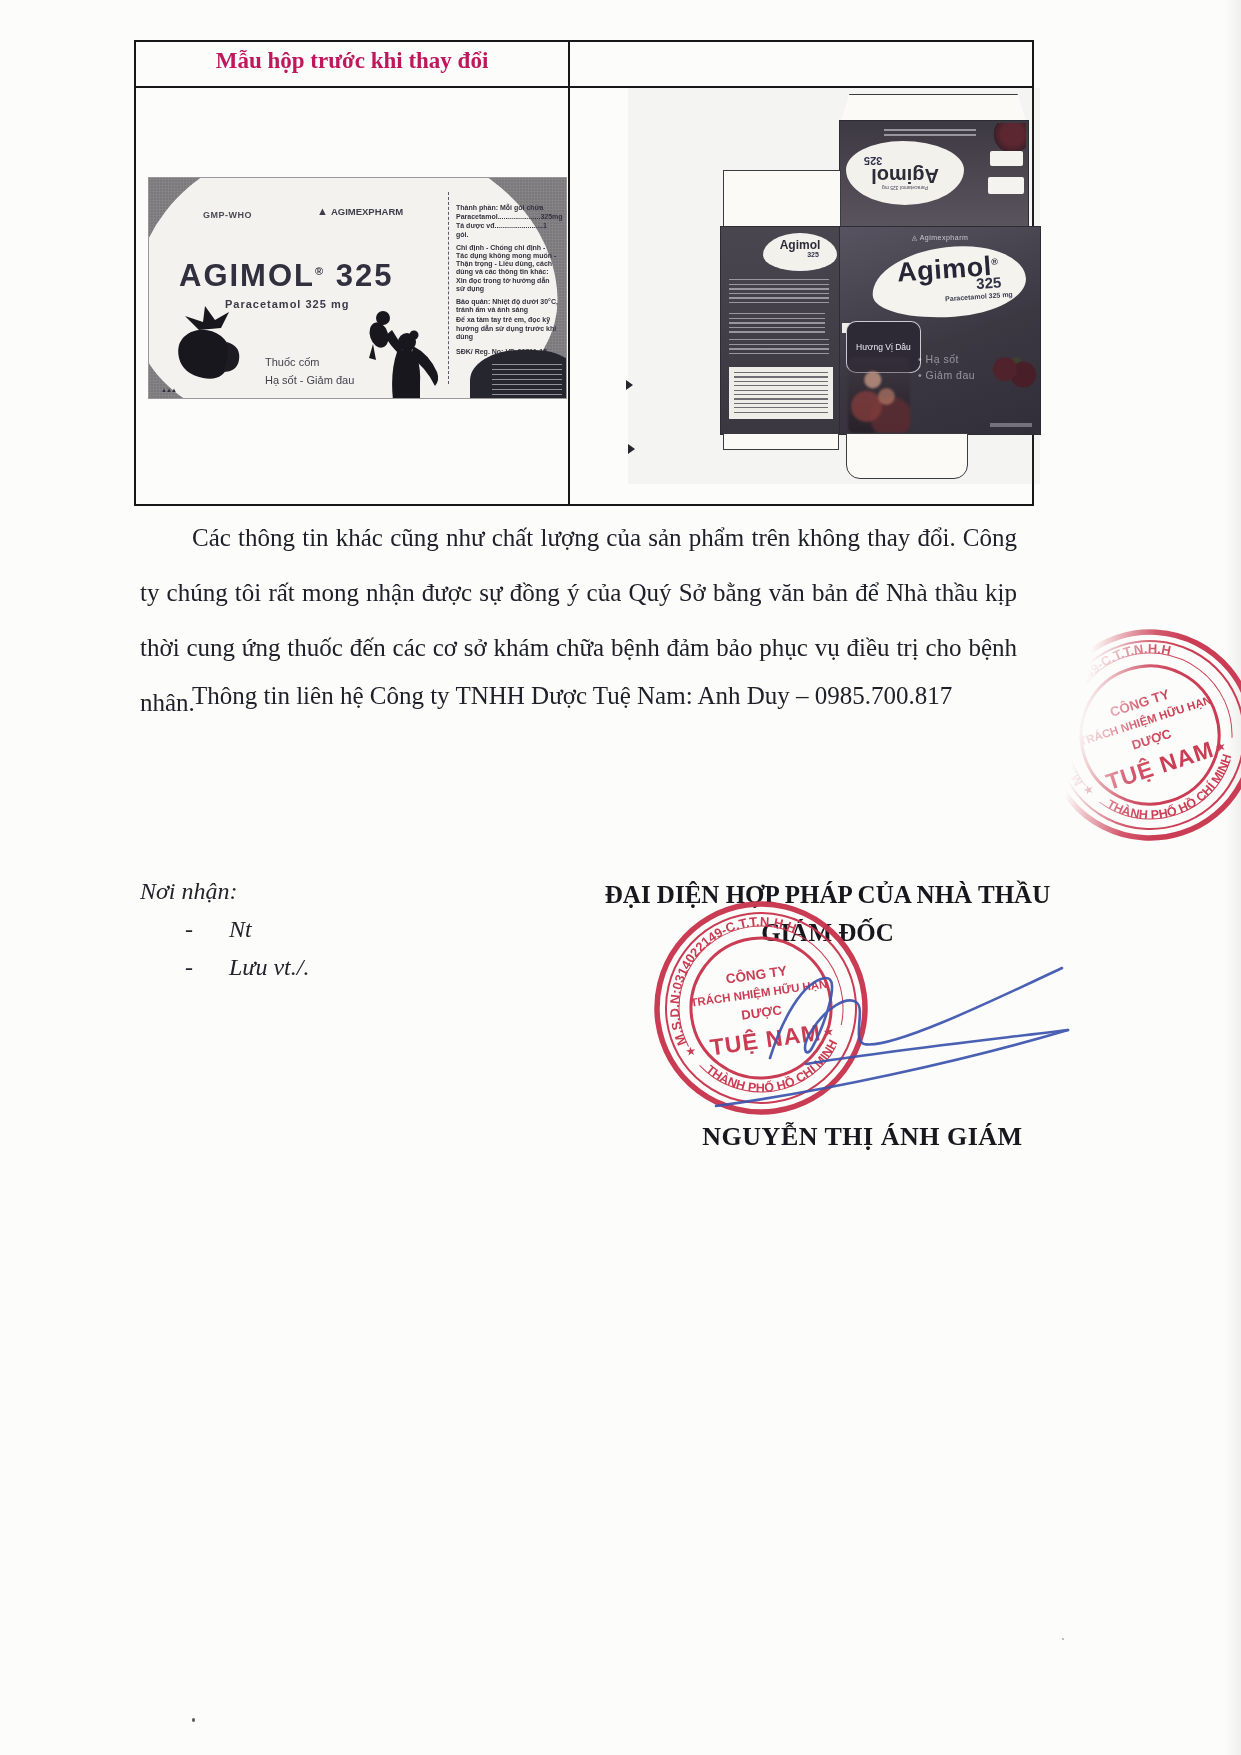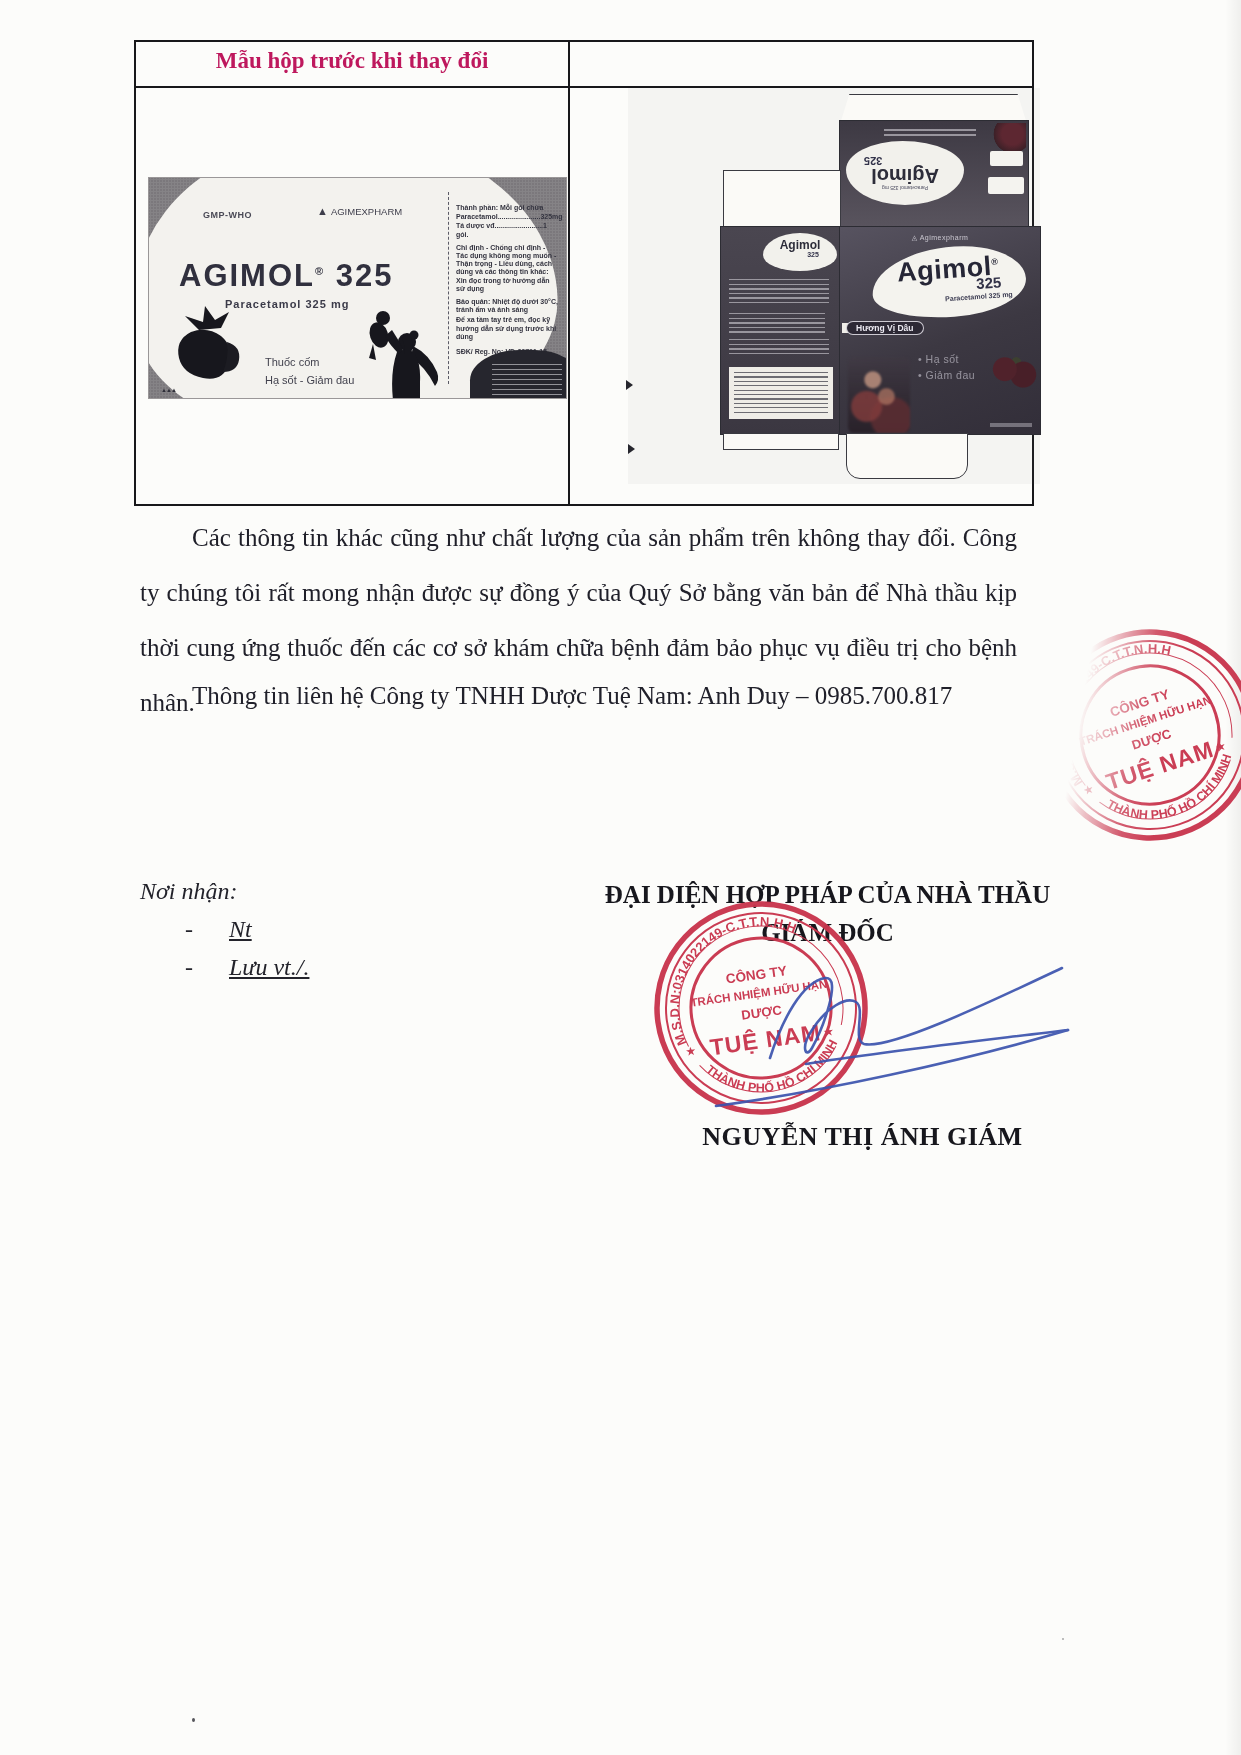--- a/index.html
+++ b/index.html
@@ -21,21 +21,21 @@
 
   
   .old-box{position:absolute;left:149px;top:178px;width:417px;height:220px;overflow:hidden;
     background:#7b787c;
     background-image:radial-gradient(rgba(255,255,255,.08) 1px, transparent 1.2px);
     background-size:3px 3px;
     font-family:"Liberation Sans", sans-serif; box-shadow:0 0 0 1px #9a9798;}
   .old-blob{position:absolute;left:-14px;top:-42px;width:422px;height:302px;background:#f3f2ee;
     border-radius:48% 52% 50% 50% / 54% 58% 46% 42%;transform:rotate(-2deg);}
   .ob-gmp{position:absolute;left:54px;top:32px;font-size:9px;font-weight:bold;color:#4a4a56;letter-spacing:.5px;}
-  .ob-brand{position:absolute;left:168px;top:27px;font-size:9.5px;font-weight:normal;color:#3e3e4b;text-align:center;}
+  .ob-brand{position:absolute;left:168px;top:27px;font-size:9.5px;font-weight:bold;color:#3e3e4b;text-align:center;}
   .ob-brand .tri{font-size:11px;margin-right:3px;}
   .ob-name{position:absolute;left:30px;top:80px;font-size:31px;font-weight:bold;color:#30303e;letter-spacing:2px;}
   .ob-name sup{font-size:11px;}
   .ob-sub{position:absolute;left:76px;top:120px;font-size:11px;font-weight:bold;color:#3b3b49;letter-spacing:1px;}
   .ob-form{position:absolute;left:116px;top:178px;font-size:11px;color:#42424e;}
   .ob-uses{position:absolute;left:116px;top:196px;font-size:11px;color:#42424e;}
   .ob-divider{position:absolute;left:299px;top:14px;height:192px;border-left:1px dashed #5b5b66;}
   .ob-panel{position:absolute;left:307px;top:26px;width:103px;font-size:7px;line-height:8.2px;
     color:#33333f;font-weight:600;}
   .ob-panel p{margin:0 0 5px 0;}
@@ -78,22 +78,22 @@
   .nb-front-panel{left:211px;top:138px;width:200px;height:207px;
     background:linear-gradient(160deg,#575360 0%,#3c3842 55%,#322e39 100%);}
   .nb-brandline{position:absolute;left:0;top:7px;width:100%;text-align:center;font-size:7px;
     color:rgba(240,238,246,.75);letter-spacing:.5px;}
   .nb-blob{position:absolute;left:32px;top:20px;width:154px;height:70px;background:#f4f3ee;
     border-radius:55% 45% 48% 52%/62% 52% 48% 38%;transform:rotate(-4deg);}
   .nb-blob .n1{font-size:27px;font-weight:bold;color:#262636;margin:6px 0 0 26px;line-height:24px;letter-spacing:.5px;}
   .nb-blob .n1 sup{font-size:9px;}
   .nb-blob .n2{font-size:15px;font-weight:bold;color:#323248;margin:-2px 0 0 104px;line-height:14px;}
   .nb-blob .n3{font-size:7px;font-weight:bold;color:#3c3c52;margin:2px 0 0 72px;}
-  .nb-flavor{position:absolute;left:6px;top:94px;padding:1px 9px;font-size:8.5px;color:#eceaf2;
-    background:#2d2935;border:1px solid rgba(245,243,250,.8);border-radius:10px;font-weight:bold;}
+  .nb-flavor{position:absolute;left:6px;top:94px;padding:20px 9px;font-size:8.5px;color:#eceaf2;
+    background:#2d2935;border:1px solid rgba(245,243,250,.8);border-radius:10px;}
   .nb-flavor-sq{position:absolute;left:2px;top:96px;width:8px;height:10px;background:#f0eee9;}
   .nb-uses{position:absolute;left:78px;top:124px;font-size:10.5px;color:rgba(240,238,248,.5);
     line-height:16px;letter-spacing:.5px;}
   .nb-photo{position:absolute;left:8px;top:130px;width:62px;height:76px;border-radius:6px;filter:blur(1px);
     background:
       radial-gradient(circle at 40% 30%, rgba(196,150,130,.8) 0 12%, transparent 14%),
       radial-gradient(circle at 62% 52%, rgba(180,120,100,.7) 0 14%, transparent 16%),
       radial-gradient(circle at 30% 65%, rgba(130,60,60,.8) 0 22%, transparent 25%),
       radial-gradient(circle at 70% 80%, rgba(90,45,50,.9) 0 26%, transparent 30%),
       linear-gradient(180deg, rgba(70,60,70,.3), rgba(40,32,40,.9));}
@@ -106,21 +106,21 @@
   .nb-bot-flap1{left:95px;top:345px;width:114px;height:15px;}
   .nb-bot-flap2{left:218px;top:345px;width:120px;height:44px;border-radius:0 0 14px 14px;}
   .nb-notch{position:absolute;width:0;height:0;border-top:5px solid transparent;border-bottom:5px solid transparent;
     border-left:7px solid #26262e;}
 
   
   .body-par{position:absolute;left:140px;width:877px;font-size:25px;line-height:55px;
     text-align:justify;color:#20202a;}
   .line-abs{position:absolute;font-size:25px;color:#20202a;white-space:nowrap;}
   .recipients{position:absolute;left:140px;top:878px;font-style:italic;font-size:24px;color:#23232b;}
-  .recipients .item{padding-left:45px;margin-top:11px;text-decoration:underline;}
+  .recipients .item{padding-left:45px;margin-top:11px;}
   .recipients .dash{display:inline-block;width:44px;}
   .sign-title{position:absolute;left:570px;top:876px;width:515px;text-align:center;font-weight:bold;
     font-size:25px;line-height:38px;color:#17171d;}
   .signer-name{position:absolute;left:640px;top:1122px;width:445px;text-align:center;font-weight:bold;
     font-size:26px;letter-spacing:.5px;color:#17171d;}
 
   
   .stamp-wrap{position:absolute;}
   .stamp-wrap svg{display:block;}
   .edge-stamp{

